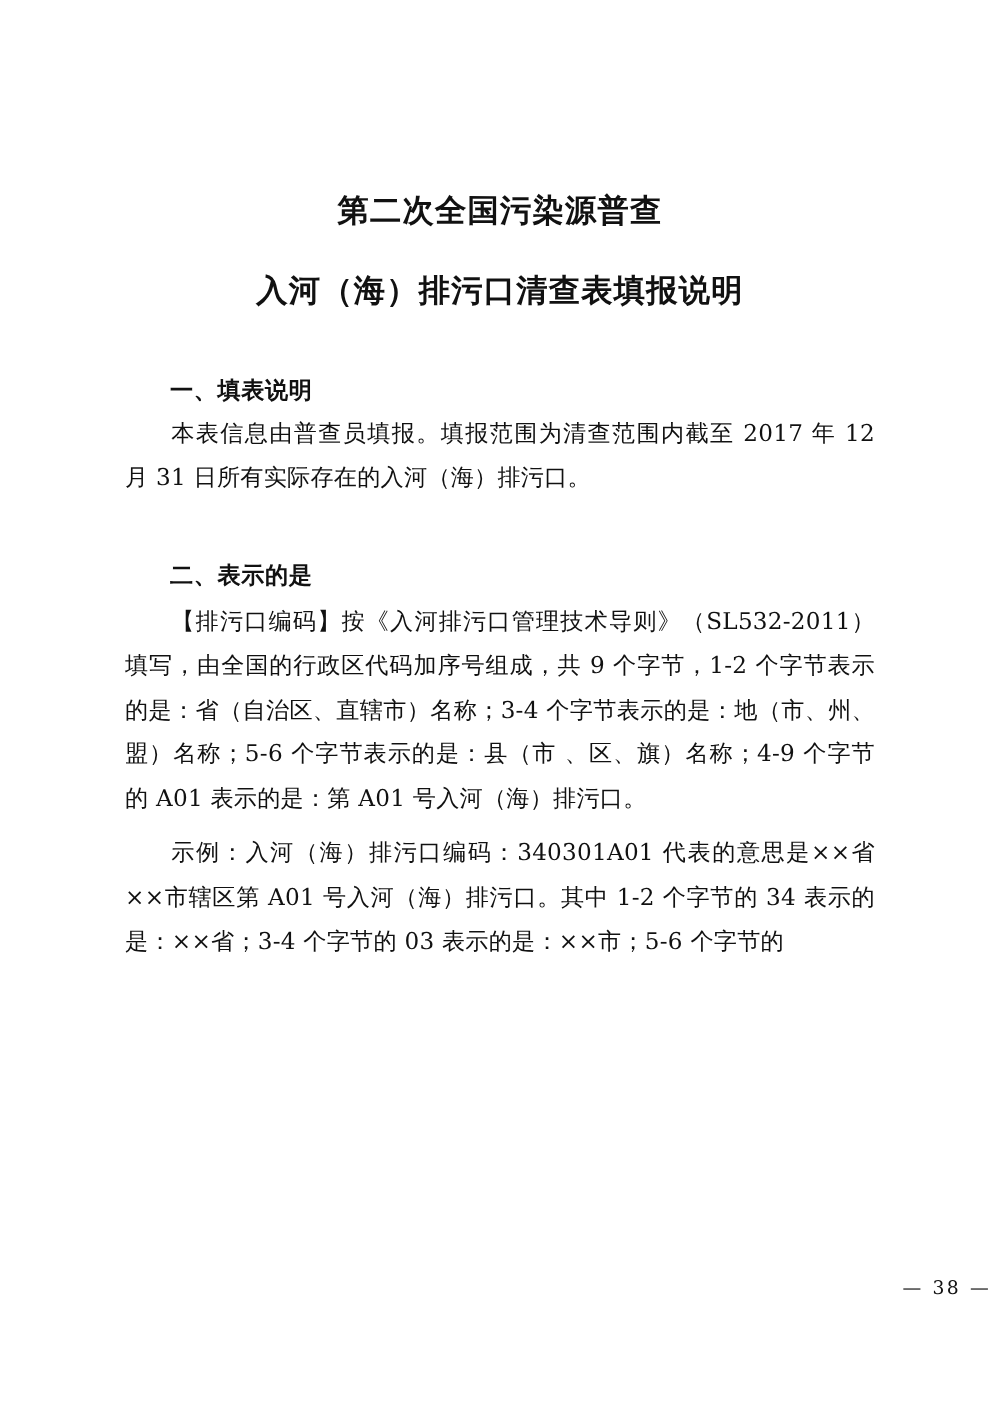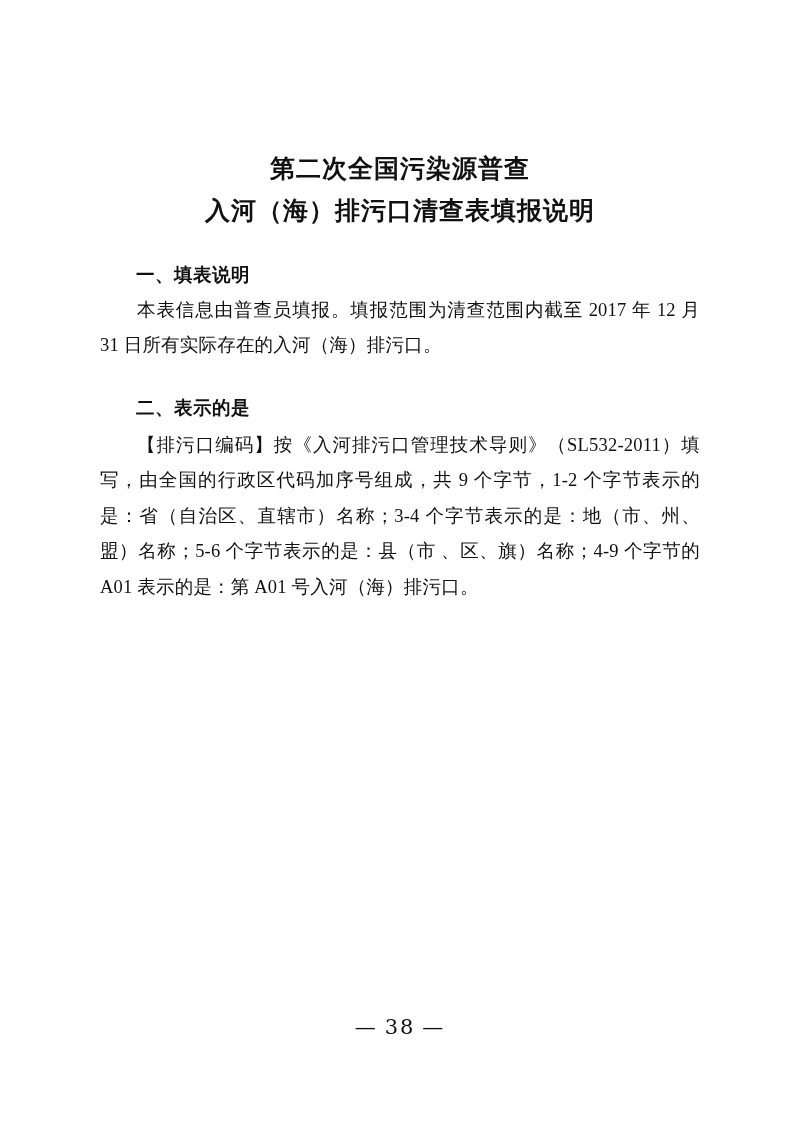--- a/index.html
+++ b/index.html
@@ -27,50 +27,49 @@
   .doc-title {
     text-align: center;
     font-size: 25px;
     font-weight: bold;
     letter-spacing: 1px;
     line-height: 1.55;
     margin: 0;
   }
   .doc-title .line2 {
     display: block;
-    margin-top: 3px;
+    margin-top: 25px;
   }
   .section-heading {
     font-size: 18.5px;
     font-weight: bold;
-    margin-top: 31px;
+    margin-top: 46px;
     margin-bottom: 0;
     text-indent: 36px;
     letter-spacing: 0.5px;
   }
   p.body-text {
     font-size: 18.5px;
     line-height: 1.92;
     margin: 8px 0 0 0;
     text-indent: 37px;
     text-align: justify;
     text-justify: inter-ideograph;
     letter-spacing: 0.2px;
-    font-family: Liberation Serif, serif;
   }
   p.tight {
     margin-top: 6px;
   }
   .page-number {
     position: absolute;
     left: 0;
     right: 0;
     bottom: 92px;
-    text-align: center;
-    font-size: 21px;
+    text-align: right;
+    font-size: 15px;
     letter-spacing: 2px;
   }
   .page-number .dash {
     display: inline-block;
     padding: 0 7px;
   }
 </style>
 </head>
 <body>
 
@@ -79,18 +78,19 @@
   <h1 class="doc-title">
     <span>第二次全国污染源普查</span>
     <span class="line2">入河（海）排污口清查表填报说明</span>
   </h1>
 
   <h2 class="section-heading">一、填表说明</h2>
   <p class="body-text tight">本表信息由普查员填报。填报范围为清查范围内截至 2017 年 12 月 31 日所有实际存在的入河（海）排污口。</p>
 
   <h2 class="section-heading">二、表示的是</h2>
   <p class="body-text">【排污口编码】按《入河排污口管理技术导则》（SL532-2011）填写，由全国的行政区代码加序号组成，共 9 个字节，1-2 个字节表示的是：省（自治区、直辖市）名称；3-4 个字节表示的是：地（市、州、盟）名称；5-6 个字节表示的是：县（市 、区、旗）名称；4-9 个字节的 A01 表示的是：第 A01 号入河（海）排污口。</p>
+  <p class="body-text">示例：入河（海）排污口编码：340301A01 代表的意思是××省××市辖区第 A01 号入河（海）排污口。其中 1-2 个字节的 34 表示的是：××省；3-4 个字节的 03 表示的是：××市；5-6 个字节的</p>
 
   <div class="page-number">
     <span class="dash">—</span><span>38</span><span class="dash">—</span>
   </div>
 
 </div>
 
 </body></html>

